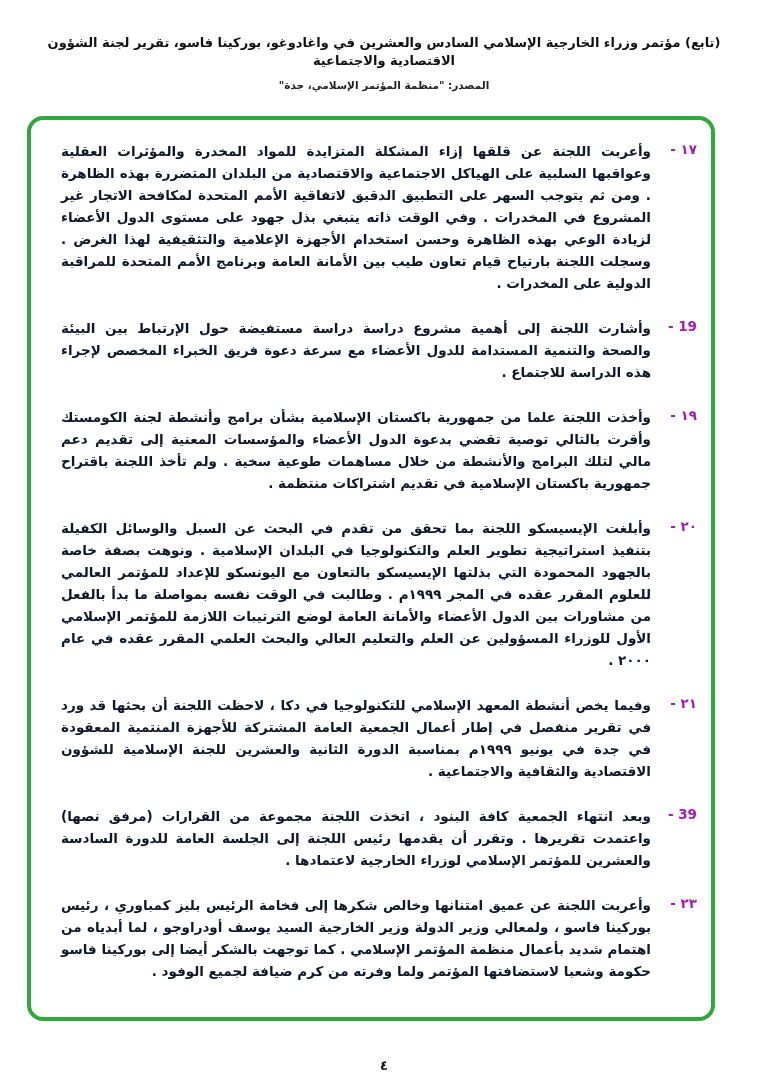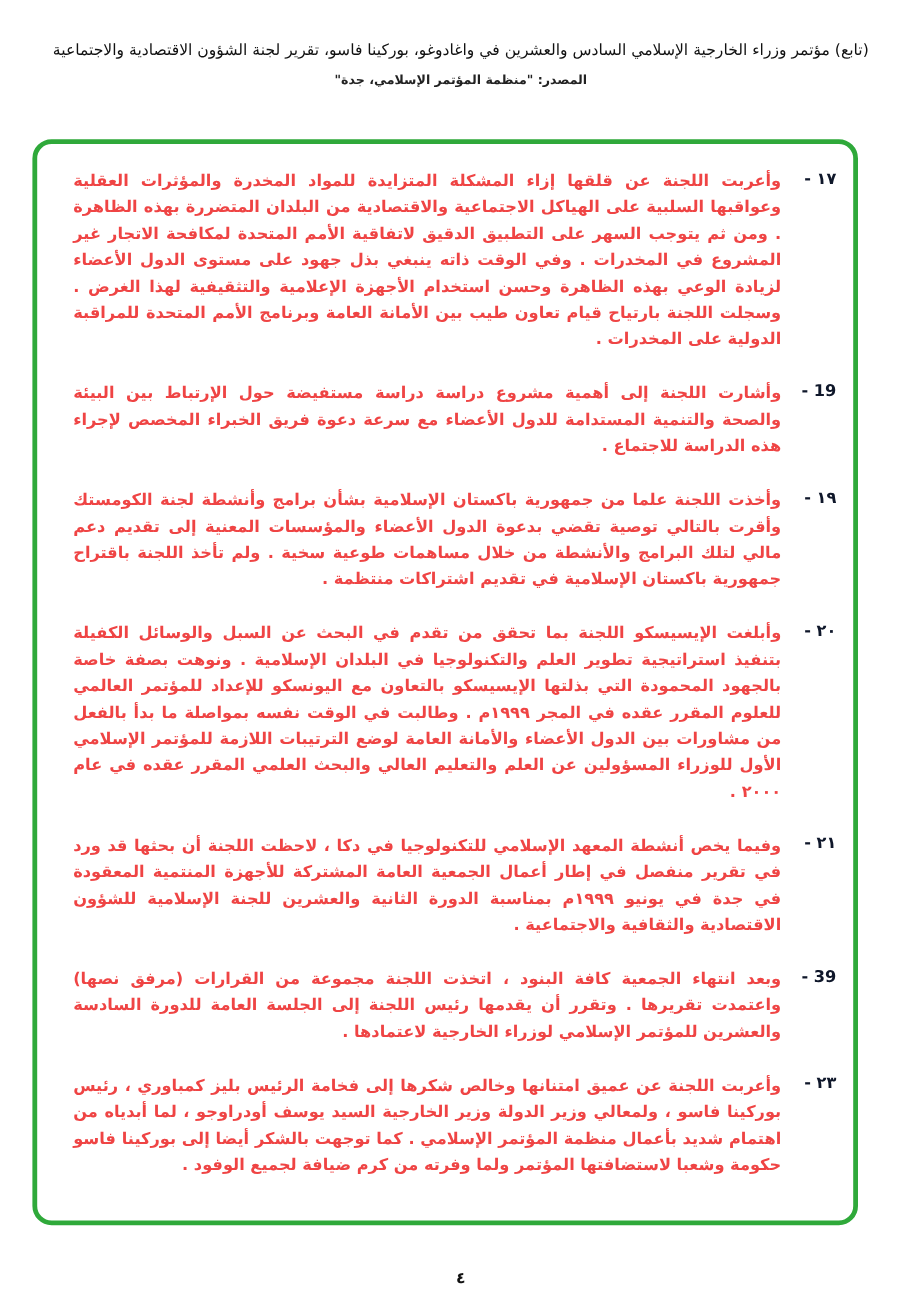--- a/index.html
+++ b/index.html
@@ -8,21 +8,21 @@
     position:relative;
     width:768px; height:1085px;
     background:#ffffff;
     font-family:"DejaVu Sans", sans-serif;
     direction:rtl;
     overflow:hidden;
     margin:0 auto;
   }
   .header { padding-top:34px; text-align:center; color:#111; }
   .header-line1 {
-    font-size:13px; font-weight:normal; line-height:18px;
+    font-size:13px; font-weight:bold; line-height:18px;
     padding:0 30px;
   }
   .header-line2 {
     font-size:10.5px; font-weight:bold; margin-top:9px; color:#222;
   }
   .content-box {
     position:absolute;
     top:116px; left:27px; right:53px;
     height:905px;
     border:4px solid #2fa93a;
@@ -33,29 +33,29 @@
   .para {
     display:flex;
     align-items:flex-start;
     margin-bottom:23px;
   }
   .num {
     flex:0 0 46px;
     width:46px;
     font-size:13.5px;
     font-weight:bold;
-    color:#0f172a;
+    color:#a21caf;
     white-space:nowrap;
     padding-top:1px;
   }
   .ptext {
     flex:1;
     font-size:13.5px;
     font-weight:bold;
-    color:#ef4444;
+    color:#0f172a;
     line-height:22px;
     text-align:justify;
   }
   .page-num {
     position:absolute;
     bottom:12px; left:0; right:0;
     text-align:center;
     font-size:13px; font-weight:bold; color:#111;
   }
 </style>

